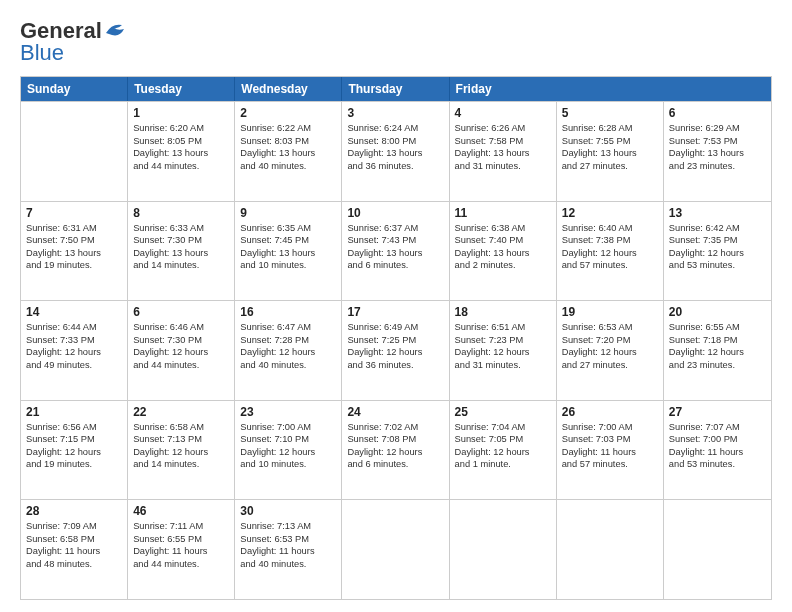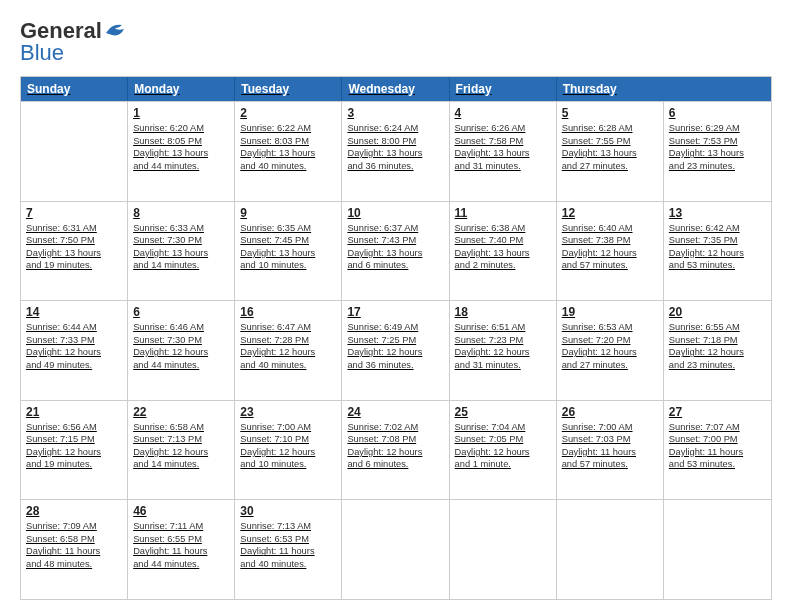--- a/index.html
+++ b/index.html
@@ -40,21 +40,20 @@
     .subtitle {
       font-size: 14px;
       color: #444;
       margin-top: 2px;
     }
     .calendar {
       flex: 1;
       display: flex;
       flex-direction: column;
       border: 1px solid #ccc;
-      text-decoration: underline;
     }
     .cal-header {
       display: grid;
       grid-template-columns: repeat(7, 1fr);
       background: #2a6db5;
     }
     .cal-header-cell {
       color: #fff;
       font-size: 12px;
       font-weight: bold;
@@ -114,25 +113,24 @@
     <div class="title-block">
       <div class="main-title"></div>
       <div class="subtitle"></div>
     </div>
   </div>
 
   <div class="calendar">
     <div class="cal-header">
 
     <div class="cal-header-cell">Sunday</div>
-        <div class="cal-header-cell">Monday</div>
         <div class="cal-header-cell">Tuesday</div>
         <div class="cal-header-cell">Wednesday</div>
+        <div class="cal-header-cell">Thursday</div>
         <div class="cal-header-cell">Friday</div>
-        <div class="cal-header-cell">Thursday</div>
       </div>
     <div class="cal-body">
 
     <div class="cal-row">
           <div class="cal-cell empty"></div>
           <div class="cal-cell">
             <span class="day-num">1</span>
             <span class="cell-line">Sunrise: 6:20 AM</span>
             <span class="cell-line">Sunset: 8:05 PM</span>
             <span class="cell-line">Daylight: 13 hours</span>

